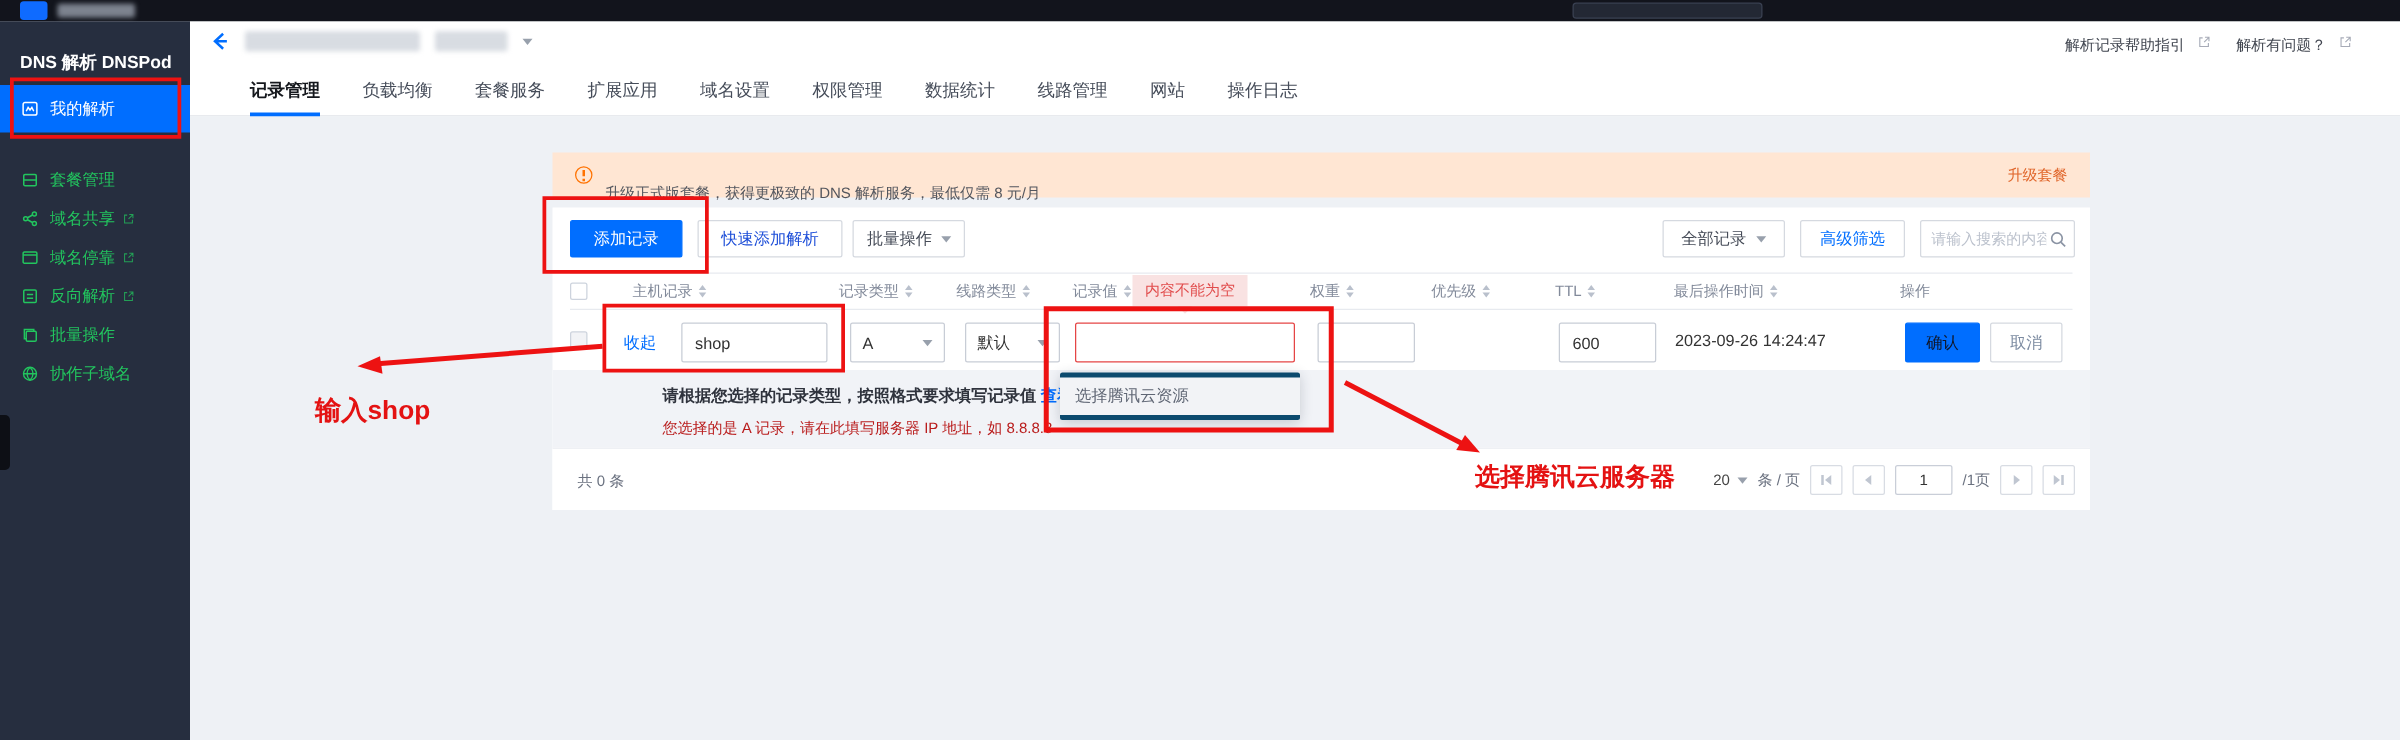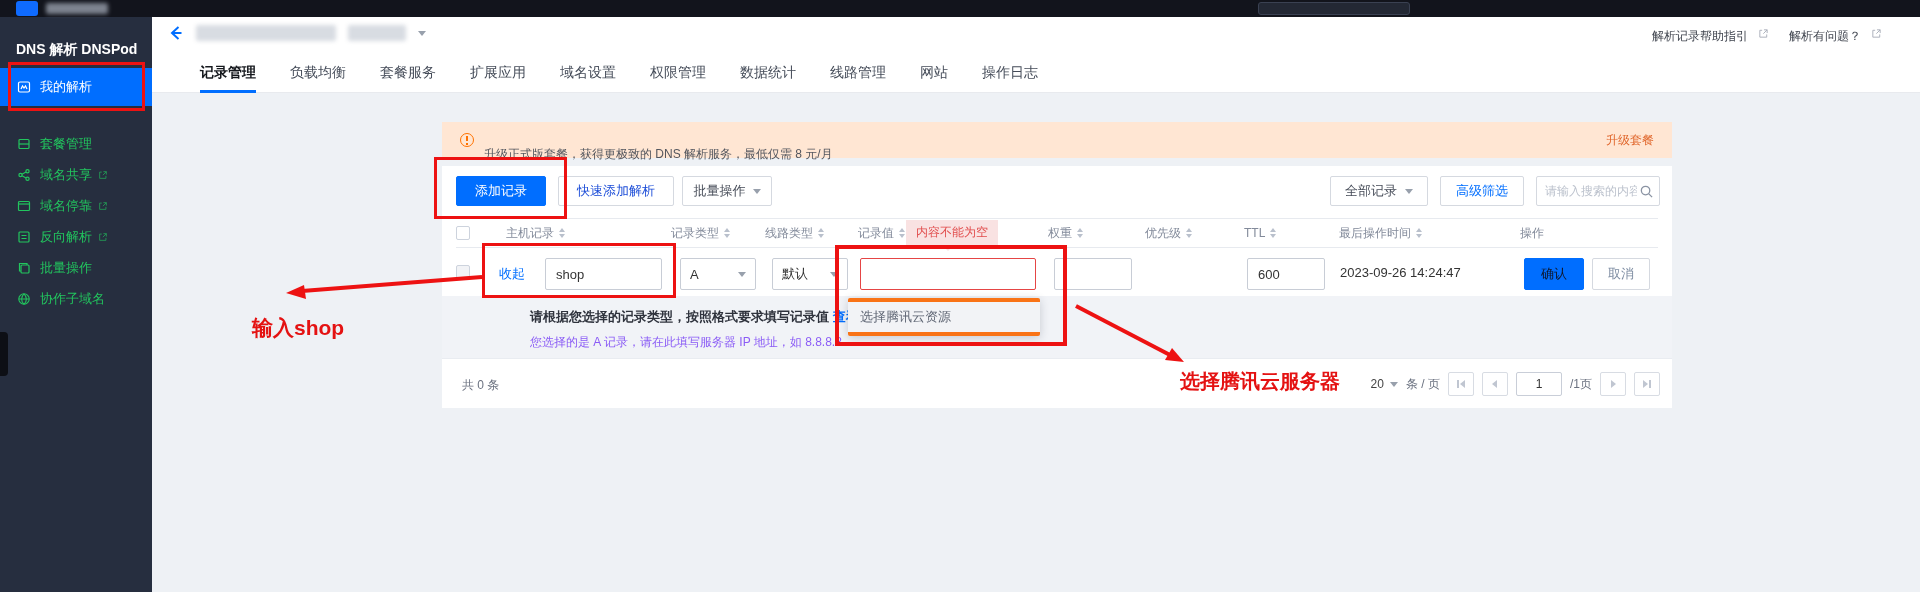--- a/index.html
+++ b/index.html
@@ -85,29 +85,29 @@
   #f-type { left:224px; width:76px; }
   #f-line { left:316px; width:76px; }
   #f-value { left:404px; width:176px; border-color:#e54545; }
   #f-weight { left:598px; width:78px; }
   #f-ttl { left:791px; width:78px; }
   #f-time { position:absolute; left:884px; top:17px; font-size:13px; color:#333; white-space:nowrap; }
   #btn-confirm { left:1068px; top:10px; width:60px; height:32px; background:#006eff; border-color:#006eff; color:#0f172a; }
   #btn-cancel { left:1136px; top:10px; width:58px; height:32px; color:#7c8ba1; }
 
   
-  #value-dropdown { position:absolute; left:406px; top:132px; width:192px; background:#f97316; border-radius:2px; box-shadow:0 2px 10px rgba(30,40,60,.2); padding:4px 0; z-index:15; }
+  #value-dropdown { position:absolute; left:406px; top:132px; width:192px; background:#0c4a6e; border-radius:2px; box-shadow:0 2px 10px rgba(30,40,60,.2); padding:4px 0; z-index:15; }
   #value-dropdown .dd-item { height:30px; line-height:30px; padding-left:12px; font-size:13px; color:#5f6674; background:#f2f3f6; cursor:pointer; }
 
   
   #help-section { position:absolute; left:0; top:130px; width:1230px; height:62px; background:#f1f3f7; }
   #help-line1 { position:absolute; left:88px; top:12px; font-size:13px; font-weight:bold; color:#2f333d; }
   #help-link { color:#006eff; font-weight:bold; cursor:pointer; }
   #help-line1 .ext-ic { color:#006eff; vertical-align:-1px; margin-left:2px; }
-  #help-line2 { position:absolute; left:88px; top:38px; font-size:12px; color:#8b5cf6; }
+  #help-line2 { position:absolute; left:88px; top:38px; font-size:12px; color:#b91c1c; }
 
   
   #card-footer { position:absolute; left:0; top:192px; width:1230px; height:50px; background:#fff; border-top:1px solid #e9ecf1; }
   #total-count { position:absolute; left:20px; top:18px; font-size:12px; color:#6b7280; }
   #pager { position:absolute; right:12px; top:13px; display:flex; align-items:center; gap:8px; font-size:12px; color:#444; }
   #page-size { display:flex; align-items:center; gap:6px; cursor:pointer; }
   #per-page { color:#6b7280; }
   .pgbtn { width:26px; height:24px; border:1px solid #d8dce3; background:#fff; border-radius:2px; display:flex; align-items:center; justify-content:center; gap:1px; }
   .tri-l { width:0; height:0; border-top:4px solid transparent; border-bottom:4px solid transparent; border-right:5px solid #c0c6d1; }
   .tri-r { width:0; height:0; border-top:4px solid transparent; border-bottom:4px solid transparent; border-left:5px solid #c0c6d1; }

